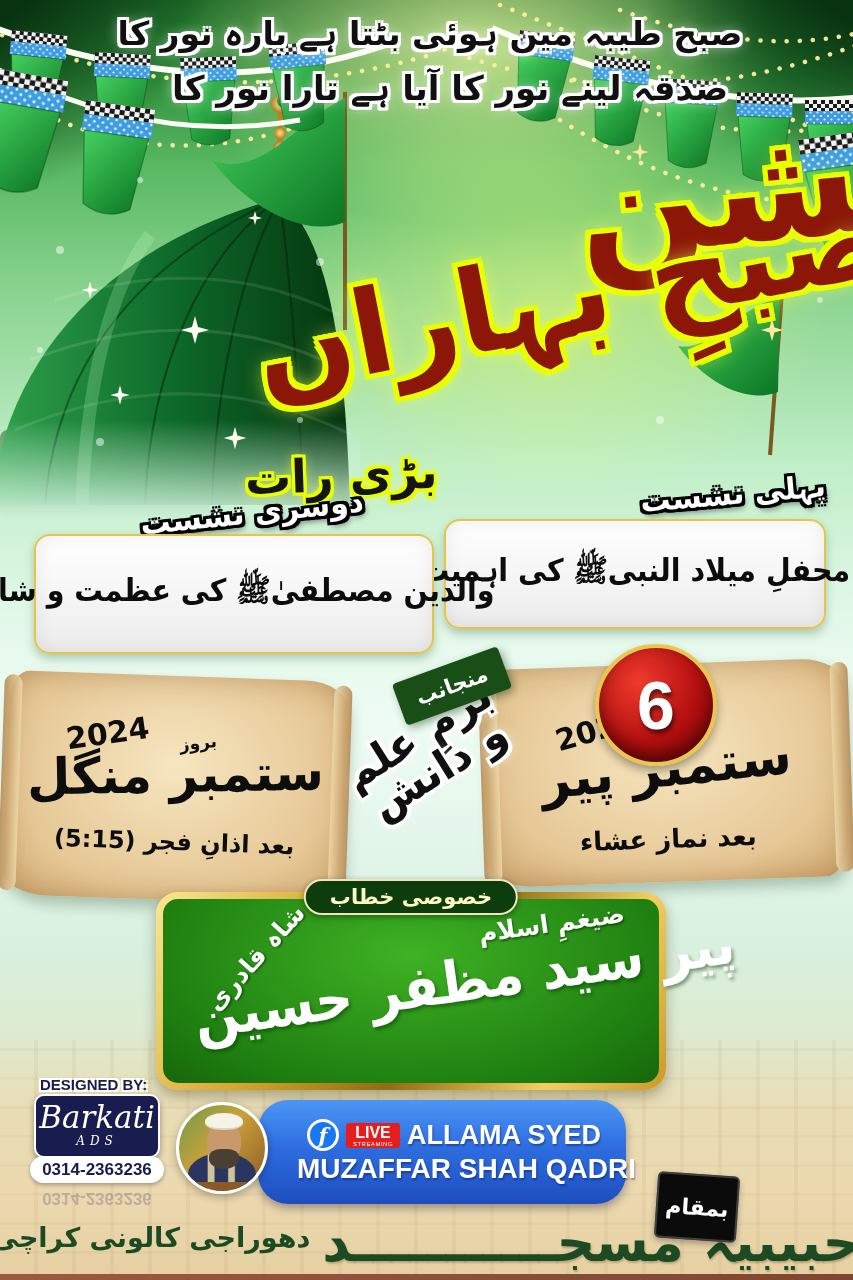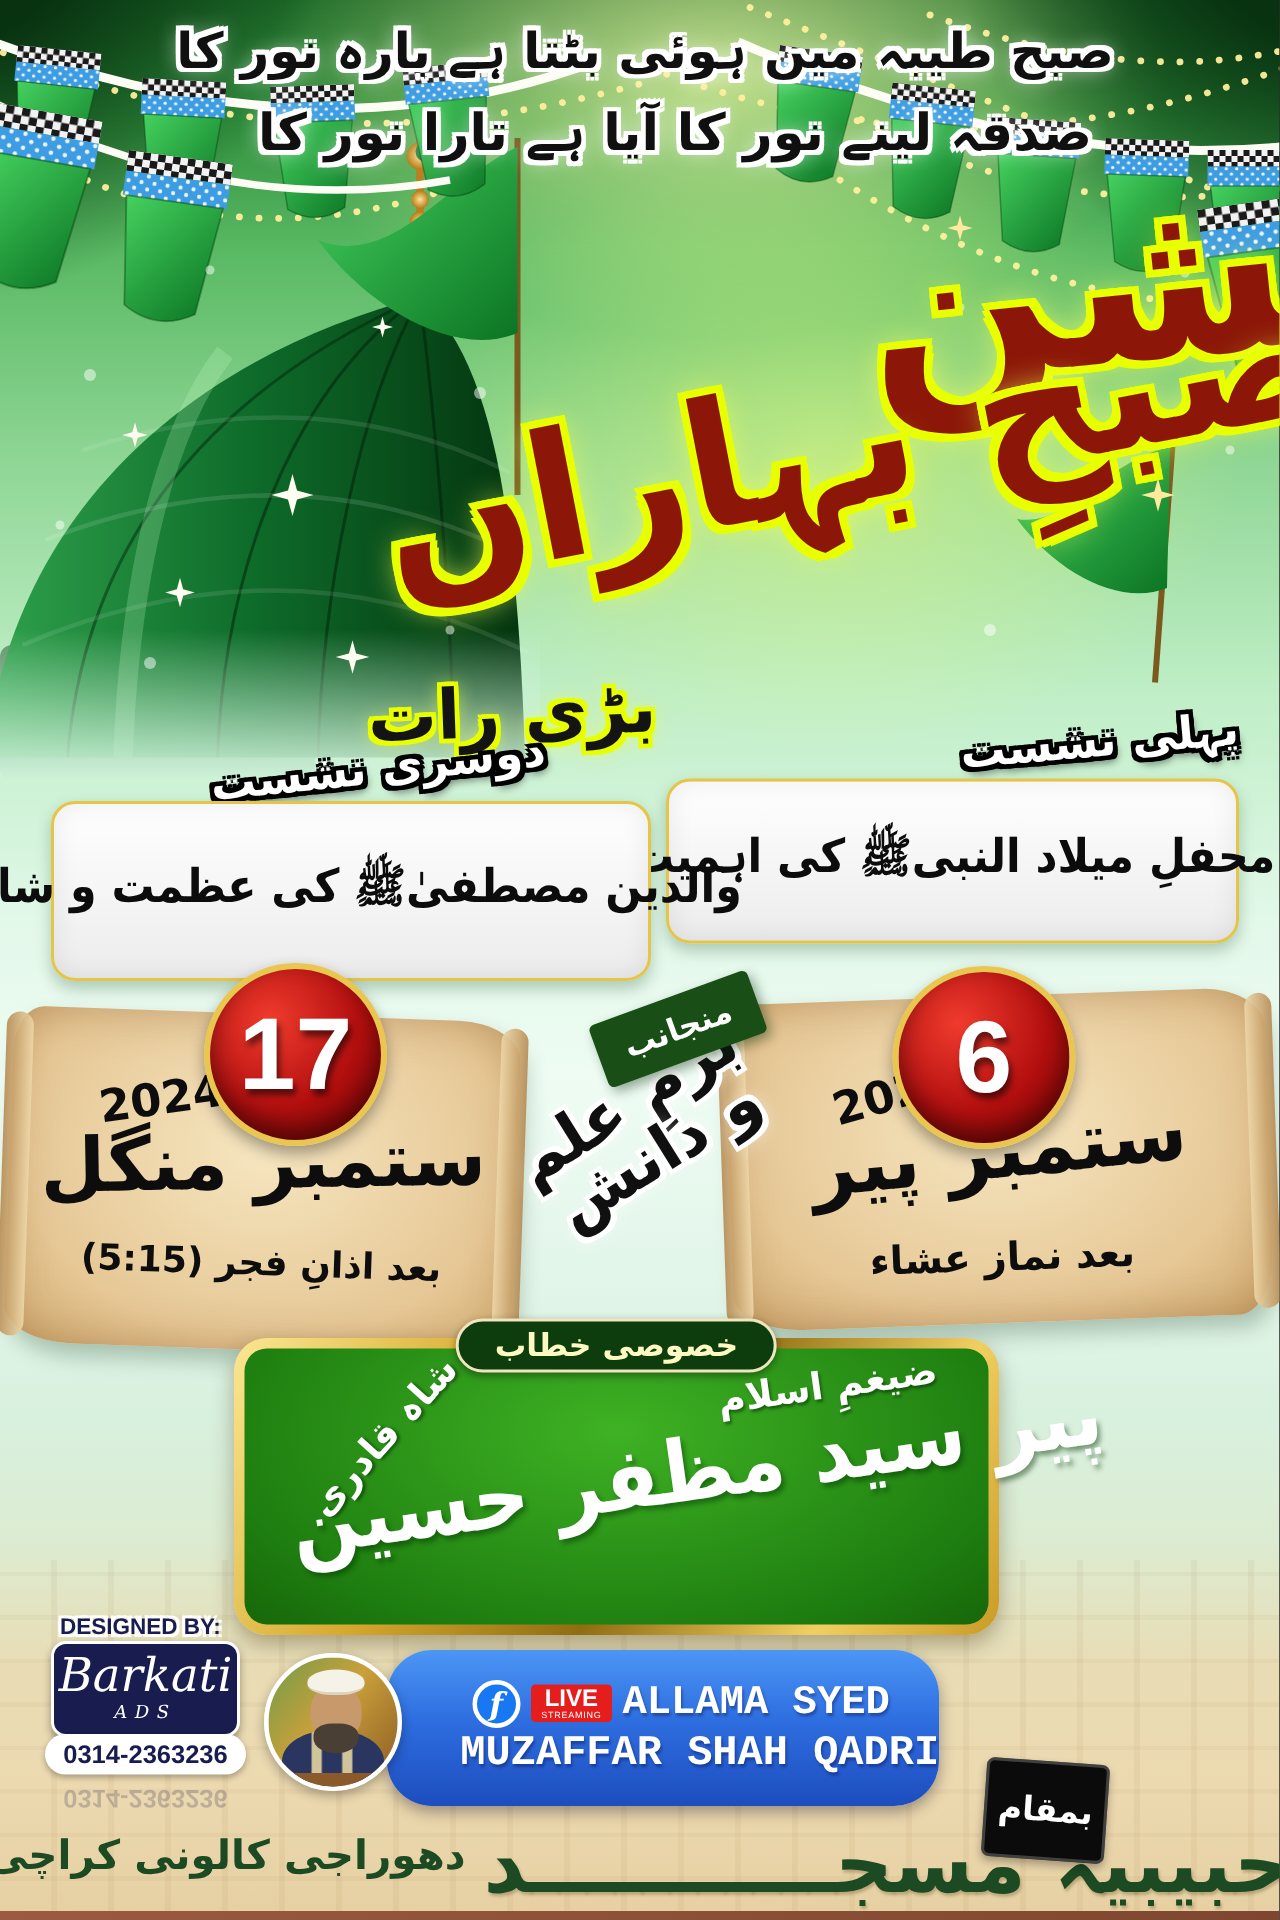--- a/index.html
+++ b/index.html
@@ -161,21 +161,21 @@
     box-shadow:0 4px 10px rgba(0,0,30,.35);display:flex;flex-direction:column;
     align-items:center;justify-content:center;padding-left:24px;}
   .fb-row{display:flex;align-items:center;gap:7px;}
   .fb-icon{width:32px;height:32px;border-radius:50%;background:#1877f2;border:3px solid #fff;
     color:#fff;display:flex;align-items:center;justify-content:center;
     font-family:"DejaVu Serif",serif;font-style:italic;font-weight:bold;font-size:21px;}
   .live{background:#e61d1d;color:#fff;padding:2px 7px 1px;border-radius:3px;display:flex;
     flex-direction:column;align-items:center;line-height:1;}
   .live-main{font-family:"Liberation Sans",sans-serif;font-size:16px;font-weight:bold;}
   .live-sub{font-family:"Liberation Sans",sans-serif;font-size:6px;letter-spacing:.5px;}
-  .fb-l1,.fb-l2{font-family:Liberation Mono, monospace;font-weight:bold;color:#fff;
+  .fb-l1,.fb-l2{font-family:Liberation Sans, sans-serif;font-weight:bold;color:#fff;
     text-shadow:1px 2px 2px rgba(0,0,60,.35);white-space:nowrap;}
   .fb-l1{font-size:27px;}
   .fb-l2{font-size:28px;margin-top:2px;margin-left:25px;}
 
   
   .venue-badge{left:656px;top:1174px;width:82px;height:66px;z-index:6;background:#0b0b0b;
     transform:rotate(4deg);border-radius:5px;display:flex;align-items:center;
     justify-content:center;color:#fff;font-size:22px;font-weight:bold;
     box-shadow:inset 0 0 0 2px rgba(255,255,255,.22), 0 3px 6px rgba(0,0,0,.3);}
   .footer{left:0;top:1206px;width:853px;height:72px;z-index:4;display:flex;direction:rtl;
@@ -344,23 +344,20 @@
   <div class="abs date-circle c16">
     <span class="date-num">6</span>
   </div>
 
   <div class="abs scroll scroll-left">
     <span class="sl-year">2024</span>
     <span class="sl-broz">بروز</span>
     <span class="sl-main">ستمبر منگل</span>
     <span class="sl-time">بعد اذانِ فجر (5:15)</span>
   </div>
-  <div class="abs date-circle c17">
-    <span class="date-num">17</span>
-  </div>
 
   <div class="abs org-badge">منجانب</div>
   <div class="abs org-name out-white">
     <span>بزمِ علم</span>
     <span>و دانش</span>
   </div>
 
   <div class="abs panel-gold">
     <div class="panel-green">
       <div class="spk-badge">خصوصی خطاب</div>

